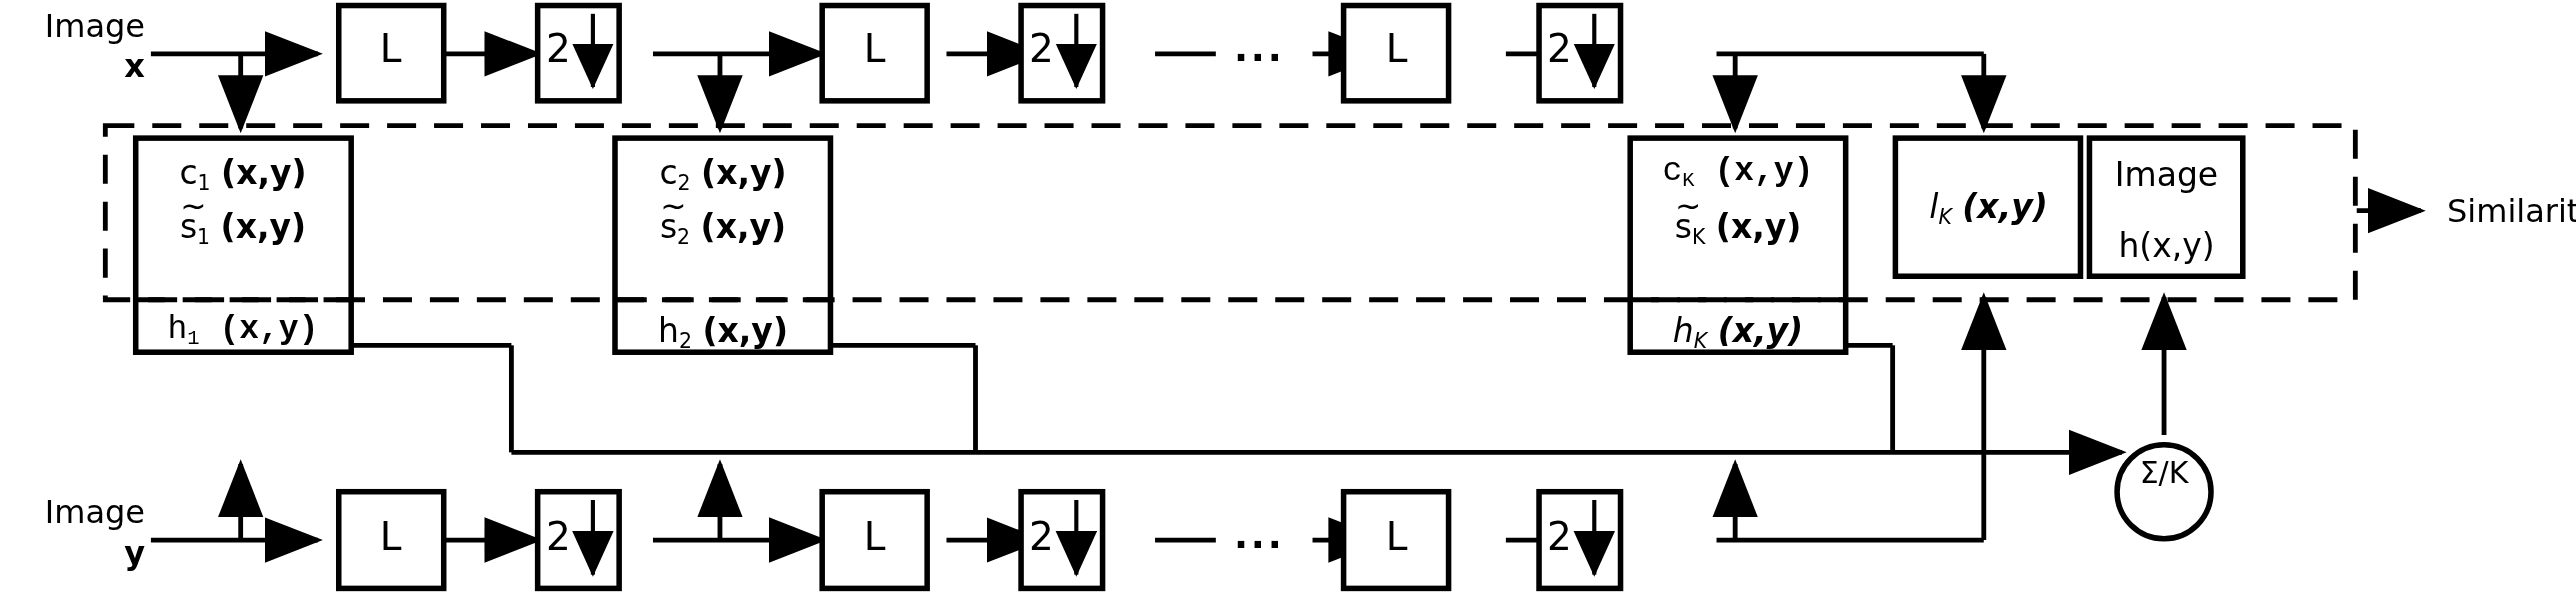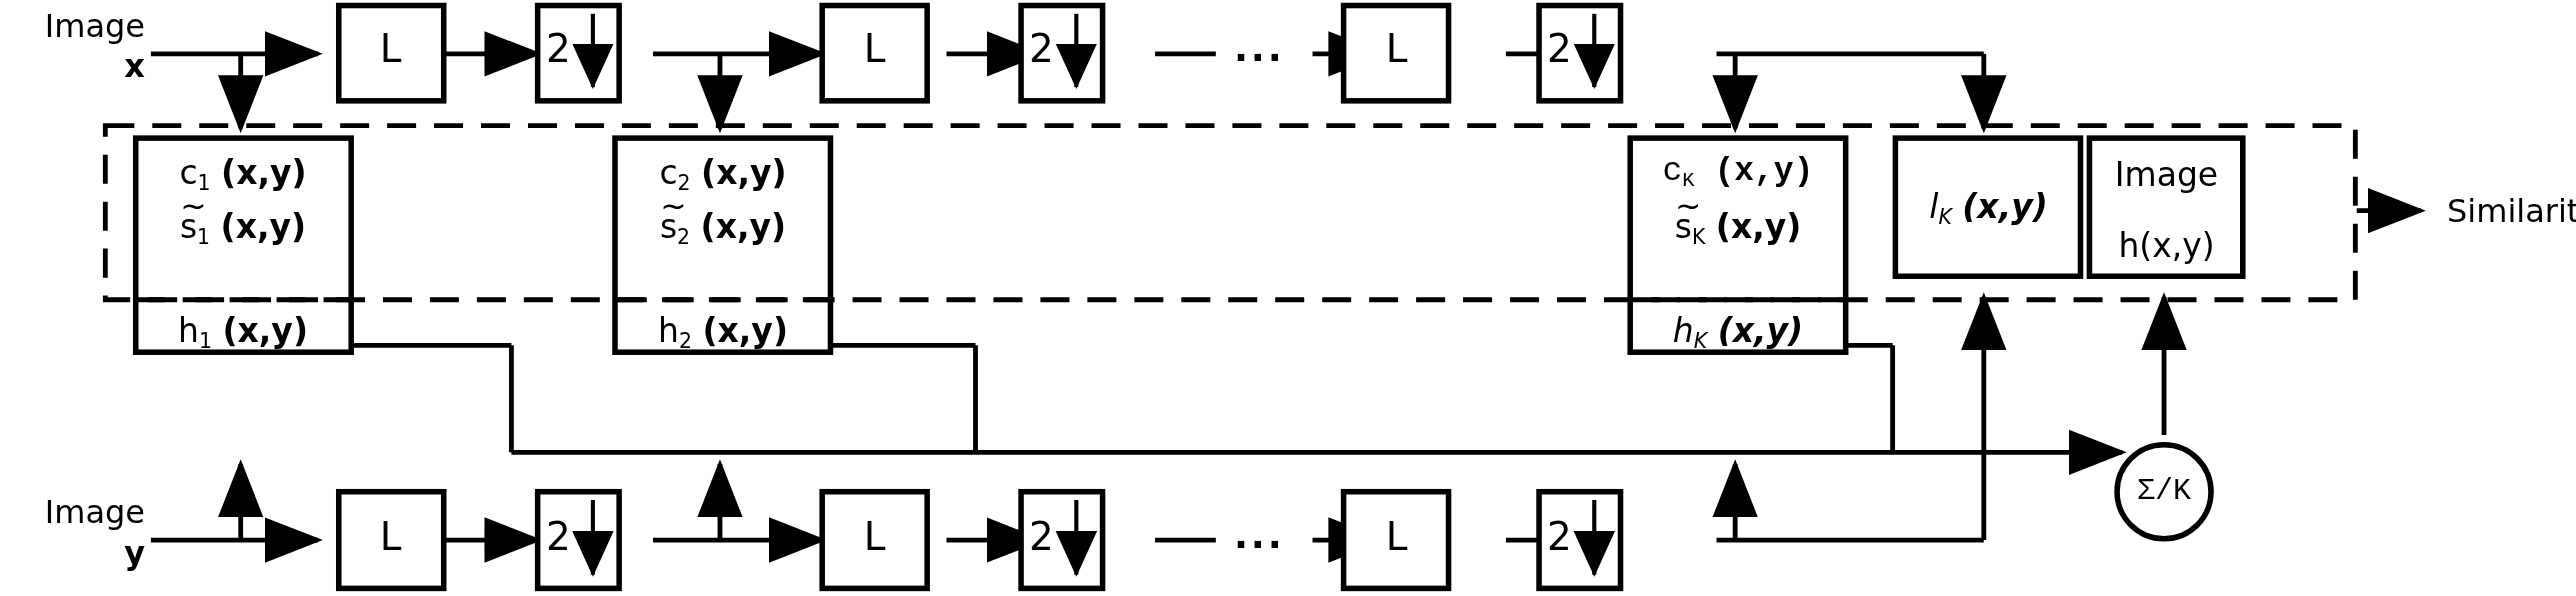--- a/index.html
+++ b/index.html
@@ -247,21 +247,21 @@
   <div class="lbl op-letter" style="left:1547px; top:517px;">2</div>
 
   <div class="lbl dots" style="left:1234px; top:517px;">...</div>
 
   <div class="box-text" style="left:135px; top:153px; width:216px;text-align:center;">
     <span>c</span><span class="sub">1</span>&nbsp;<span class="bold">(x,y)</span>
   </div>
   <div class="box-text" style="left:135px; top:207px; width:216px;">
     <span class="tilde-stack"><span class="tmark">~</span><span>s</span></span><span class="sub">1</span>&nbsp;<span class="bold">(x,y)</span>
   </div>
-  <div class="box-text" style="left:135px; top:311px; width:216px;">
+  <div class="box-text" style="left:135px; top:311px; width:216px;font-family:Liberation Mono, monospace;">
     <span>h</span><span class="sub">1</span>&nbsp;<span class="bold">(x,y)</span>
   </div>
 
   <div class="box-text" style="left:615px; top:153px; width:216px;">
     <span>c</span><span class="sub">2</span>&nbsp;<span class="bold">(x,y)</span>
   </div>
   <div class="box-text" style="left:615px; top:207px; width:216px;">
     <span class="tilde-stack"><span class="tmark">~</span><span>s</span></span><span class="sub">2</span>&nbsp;<span class="bold">(x,y)</span>
   </div>
   <div class="box-text" style="left:615px; top:311px; width:216px;">
@@ -278,16 +278,16 @@
     <span>h</span><span class="sub">K</span>&nbsp;<span class="bold">(x,y)</span>
   </div>
 
   <div class="box-text" style="left:1896px; top:187px; width:185px;font-style:italic;">
     <span>l</span><span class="sub">K</span>&nbsp;<span class="bold">(x,y)</span>
   </div>
 
   <div class="box-text mean-line1" style="left:2090px; top:155px; width:153px;">Image</div>
   <div class="box-text mean-line2" style="left:2090px; top:210px; width:153px;margin-top:16px;">h(x,y)</div>
 
-  <div class="box-text sigma-text" style="left:2117px; top:474px; width:94px;font-family:Liberation Mono, monospace;">Σ/K</div>
+  <div class="box-text sigma-text" style="left:2117px; top:455px; width:94px;">Σ/K</div>
 
 </div>
 
 
 </body></html>

